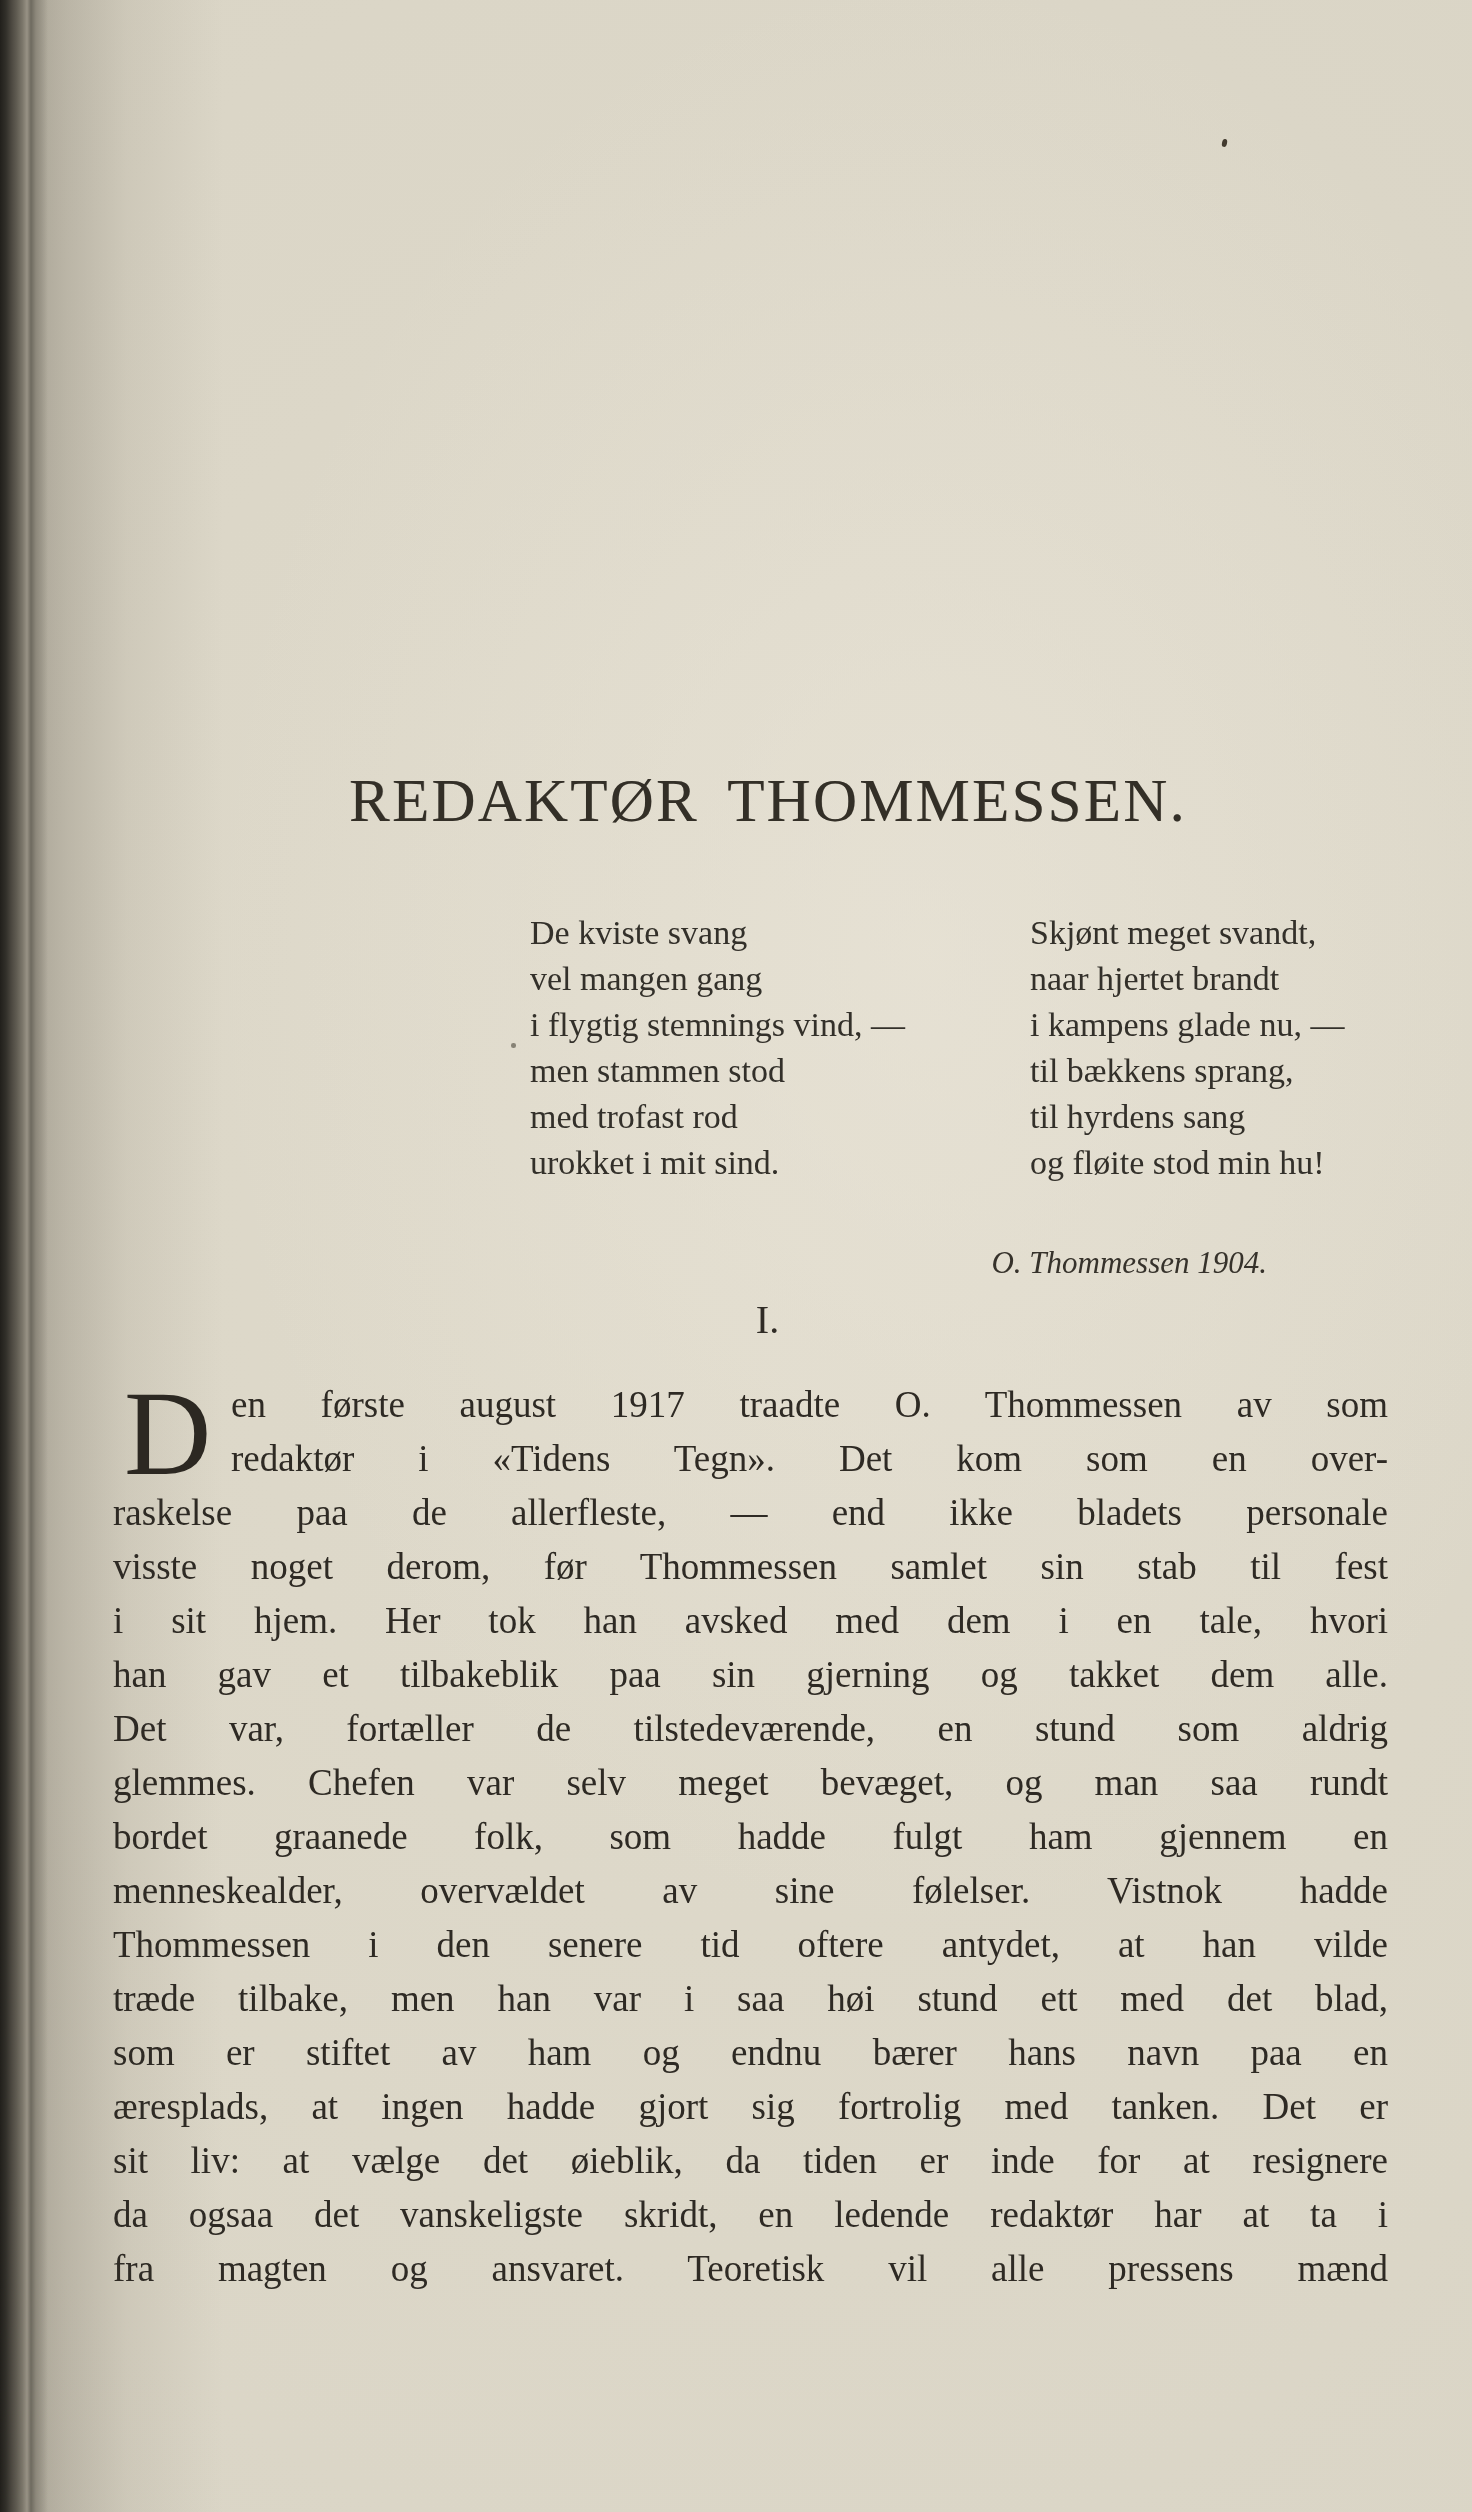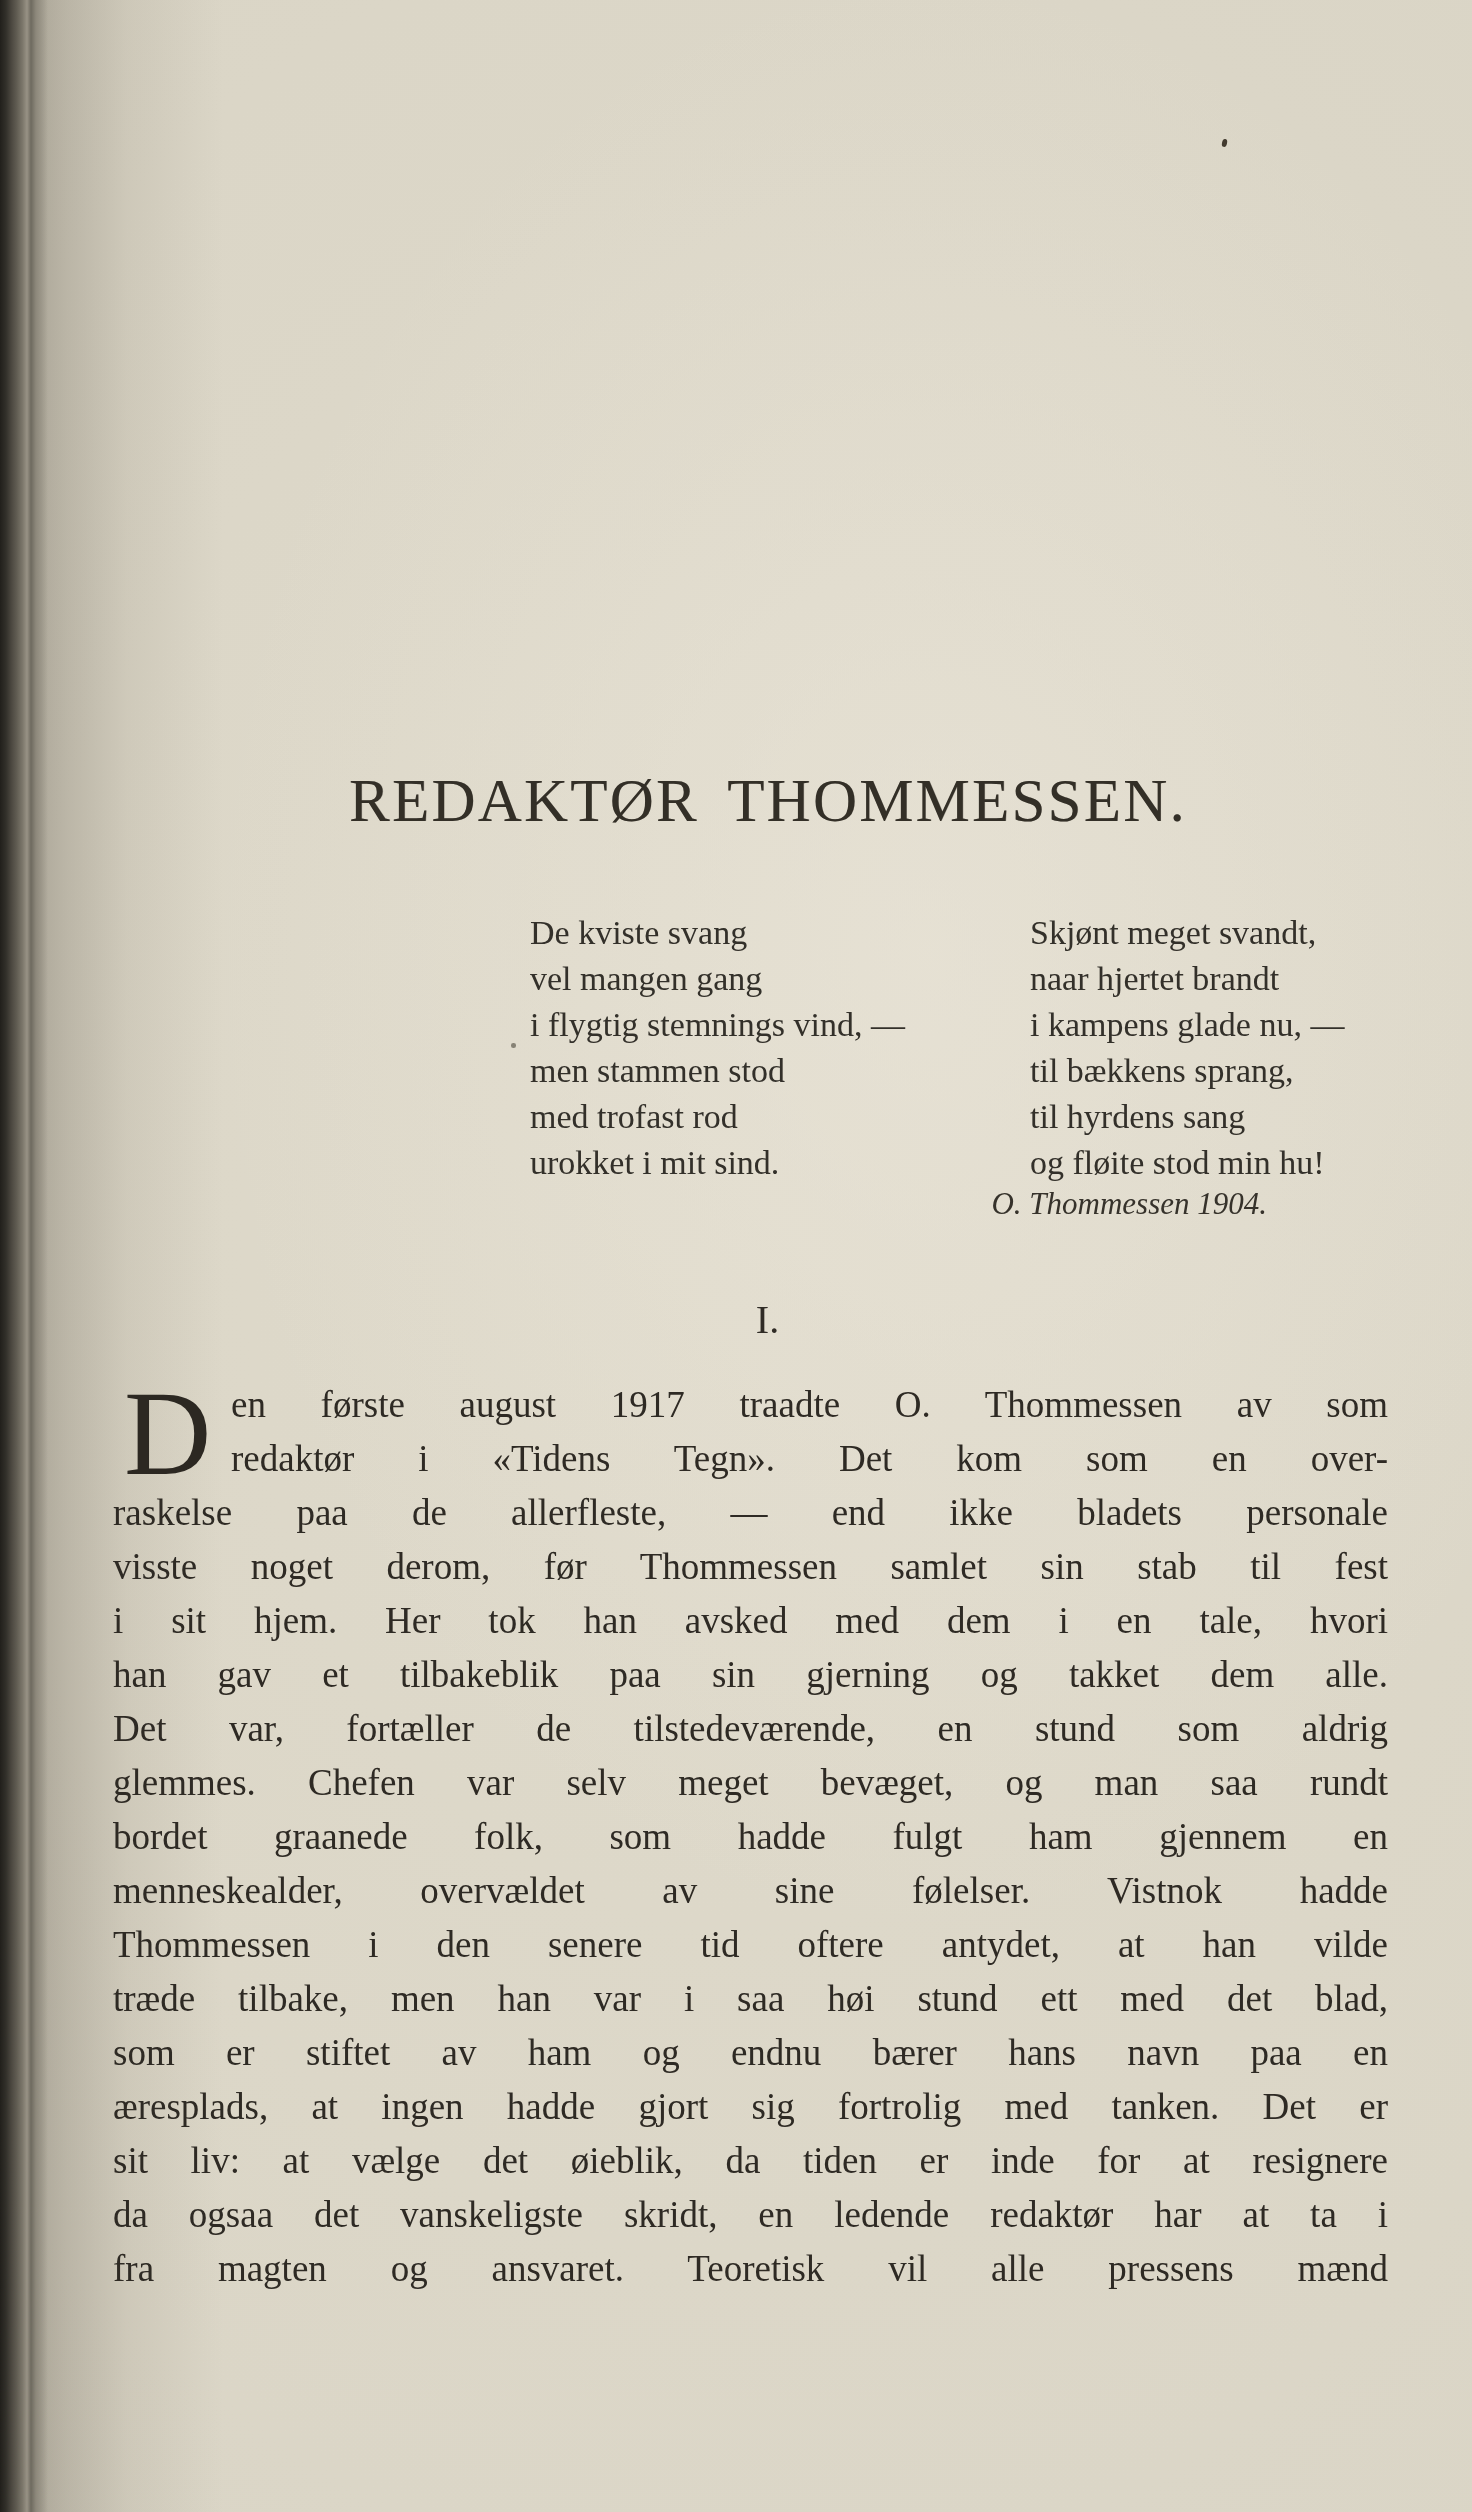--- a/index.html
+++ b/index.html
@@ -51,21 +51,21 @@
     text-shadow: 0.4px 0.4px 0 rgba(51,47,39,0.35);
     white-space: nowrap;
   }
 
   .poem { position: absolute; top: 910px; font-size: 34px; color: #33302a; }
   .poem .line { height: 46px; line-height: 46px; white-space: nowrap; }
   .stanza-left  { left: 530px; }
   .stanza-right { left: 1030px; }
 
   .attribution {
-    position: absolute; left: 894px; top: 1186px; width: 373px;
+    position: absolute; left: 894px; top: 1245px; width: 373px;
     text-align: right;
     font-style: italic; font-size: 31px; color: #36322b;
     white-space: nowrap;
   }
 
   .section-heading {
     position: absolute; left: 112px; top: 1296px; width: 1311px;
     text-align: center;
     font-size: 40px; color: #302c26;
   }

